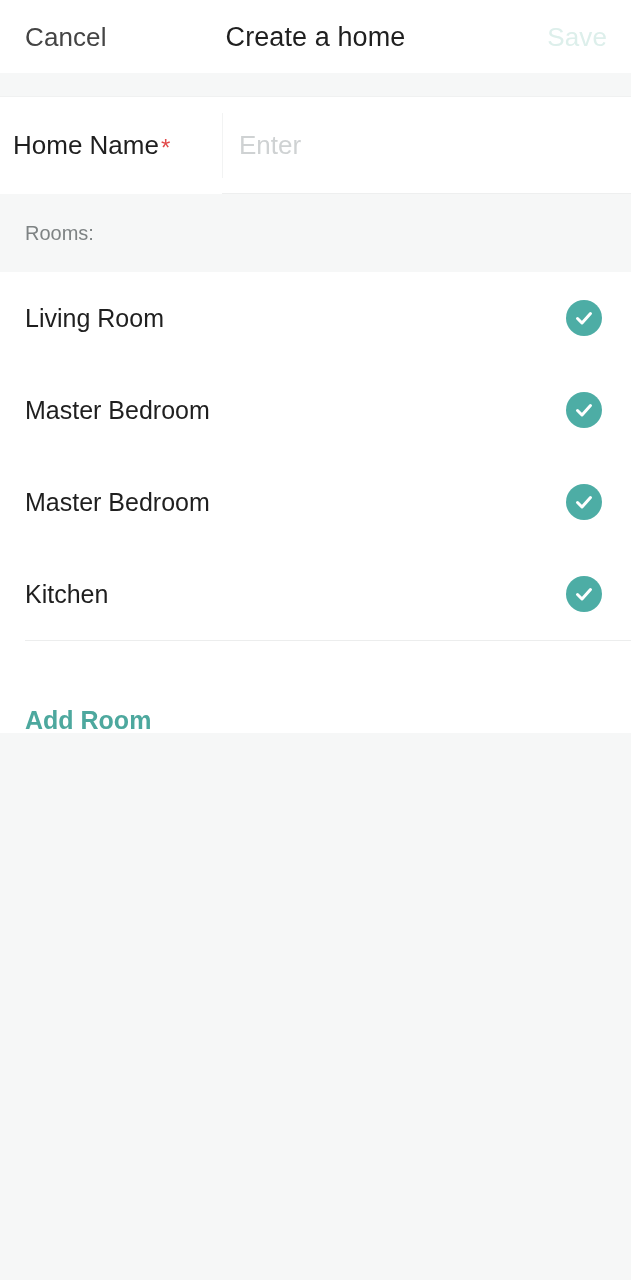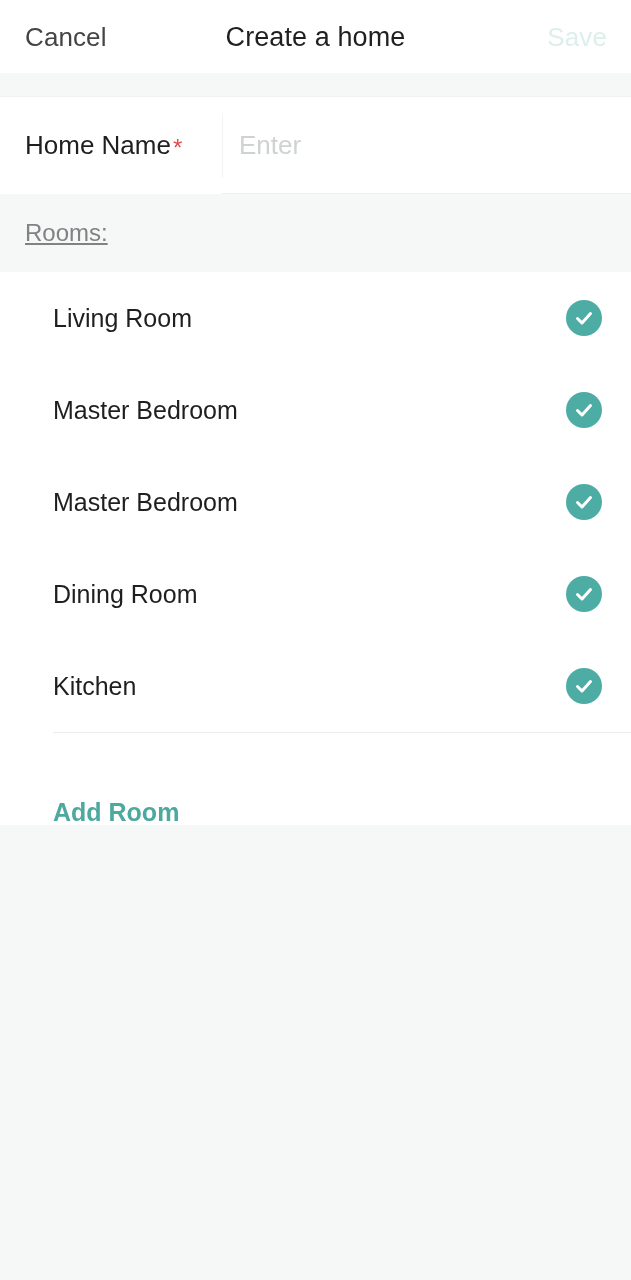--- a/index.html
+++ b/index.html
@@ -80,21 +80,21 @@
   
   .field-row {
     position: relative;
     flex: 0 0 97px;
     background: #ffffff;
     display: flex;
     align-items: center;
   }
   .field-label {
     position: absolute;
-    left: 25px;
+    left: 13px;
     top: 50%;
     transform: translateY(-50%);
     font-size: 26px;
     color: #1f1f1f;
     line-height: 1;
     white-space: nowrap;
   }
   .field-required {
     color: #e24a4a;
     font-size: 24px;
@@ -140,31 +140,29 @@
   
   .section-header {
     flex: 0 0 78px;
     background: #f6f7f7;
     display: flex;
     align-items: center;
     padding-left: 25px;
     box-sizing: border-box;
   }
   .section-header-text {
-    font-size: 24px;
+    font-size: 20px;
     color: #7e8384;
     line-height: 1;
-    text-decoration: underline;
   }
 
   
   .rooms-card {
     background: #ffffff;
     flex: 0 0 auto;
-    padding-left: 28px;
   }
   .room-row {
     position: relative;
     height: 92px;
     display: flex;
     align-items: center;
     padding: 0 25px;
     box-sizing: border-box;
     cursor: pointer;
   }
@@ -269,28 +267,20 @@
 
     <div class="room-row">
       <span class="room-name">Master Bedroom</span>
       <span class="check-badge">
         <svg width="22" height="22" viewBox="0 0 22 22" aria-hidden="true">
           <polyline points="4.5,11.5 9,16 17.5,6.5" fill="none" stroke="#ffffff" stroke-width="3" stroke-linecap="round" stroke-linejoin="round"></polyline>
         </svg>
       </span>
     </div>
 
-    <div class="room-row">
-      <span class="room-name">Dining Room</span>
-      <span class="check-badge">
-        <svg width="22" height="22" viewBox="0 0 22 22" aria-hidden="true">
-          <polyline points="4.5,11.5 9,16 17.5,6.5" fill="none" stroke="#ffffff" stroke-width="3" stroke-linecap="round" stroke-linejoin="round"></polyline>
-        </svg>
-      </span>
-    </div>
 
     <div class="room-row">
       <span class="room-name">Kitchen</span>
       <span class="check-badge">
         <svg width="22" height="22" viewBox="0 0 22 22" aria-hidden="true">
           <polyline points="4.5,11.5 9,16 17.5,6.5" fill="none" stroke="#ffffff" stroke-width="3" stroke-linecap="round" stroke-linejoin="round"></polyline>
         </svg>
       </span>
     </div>
 

